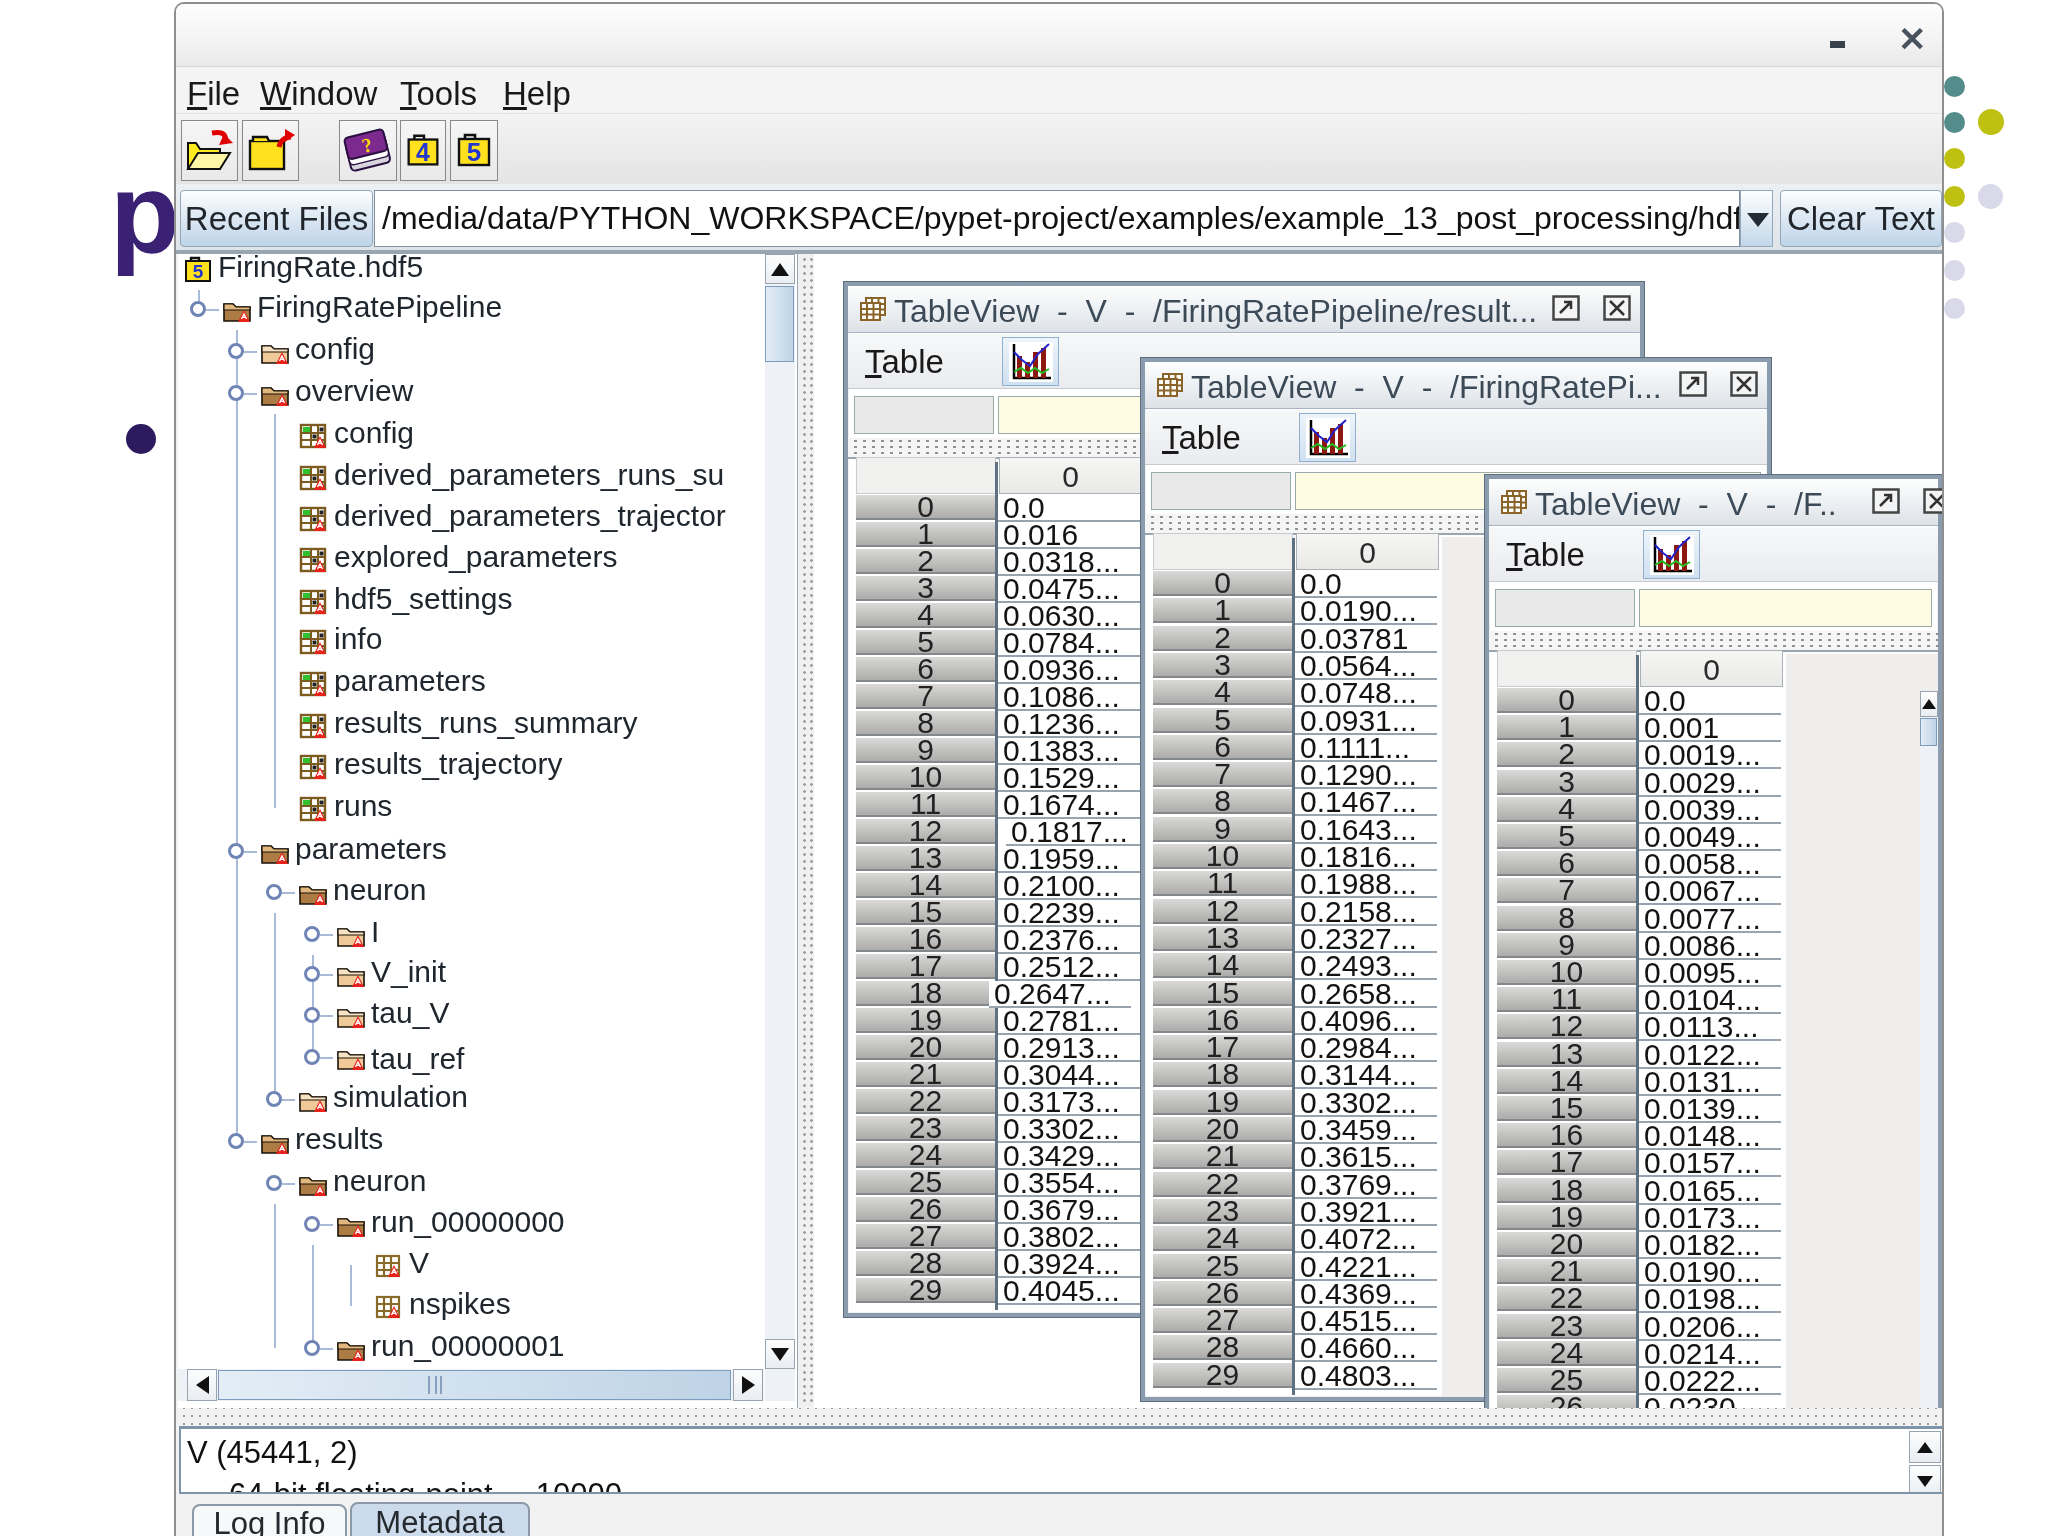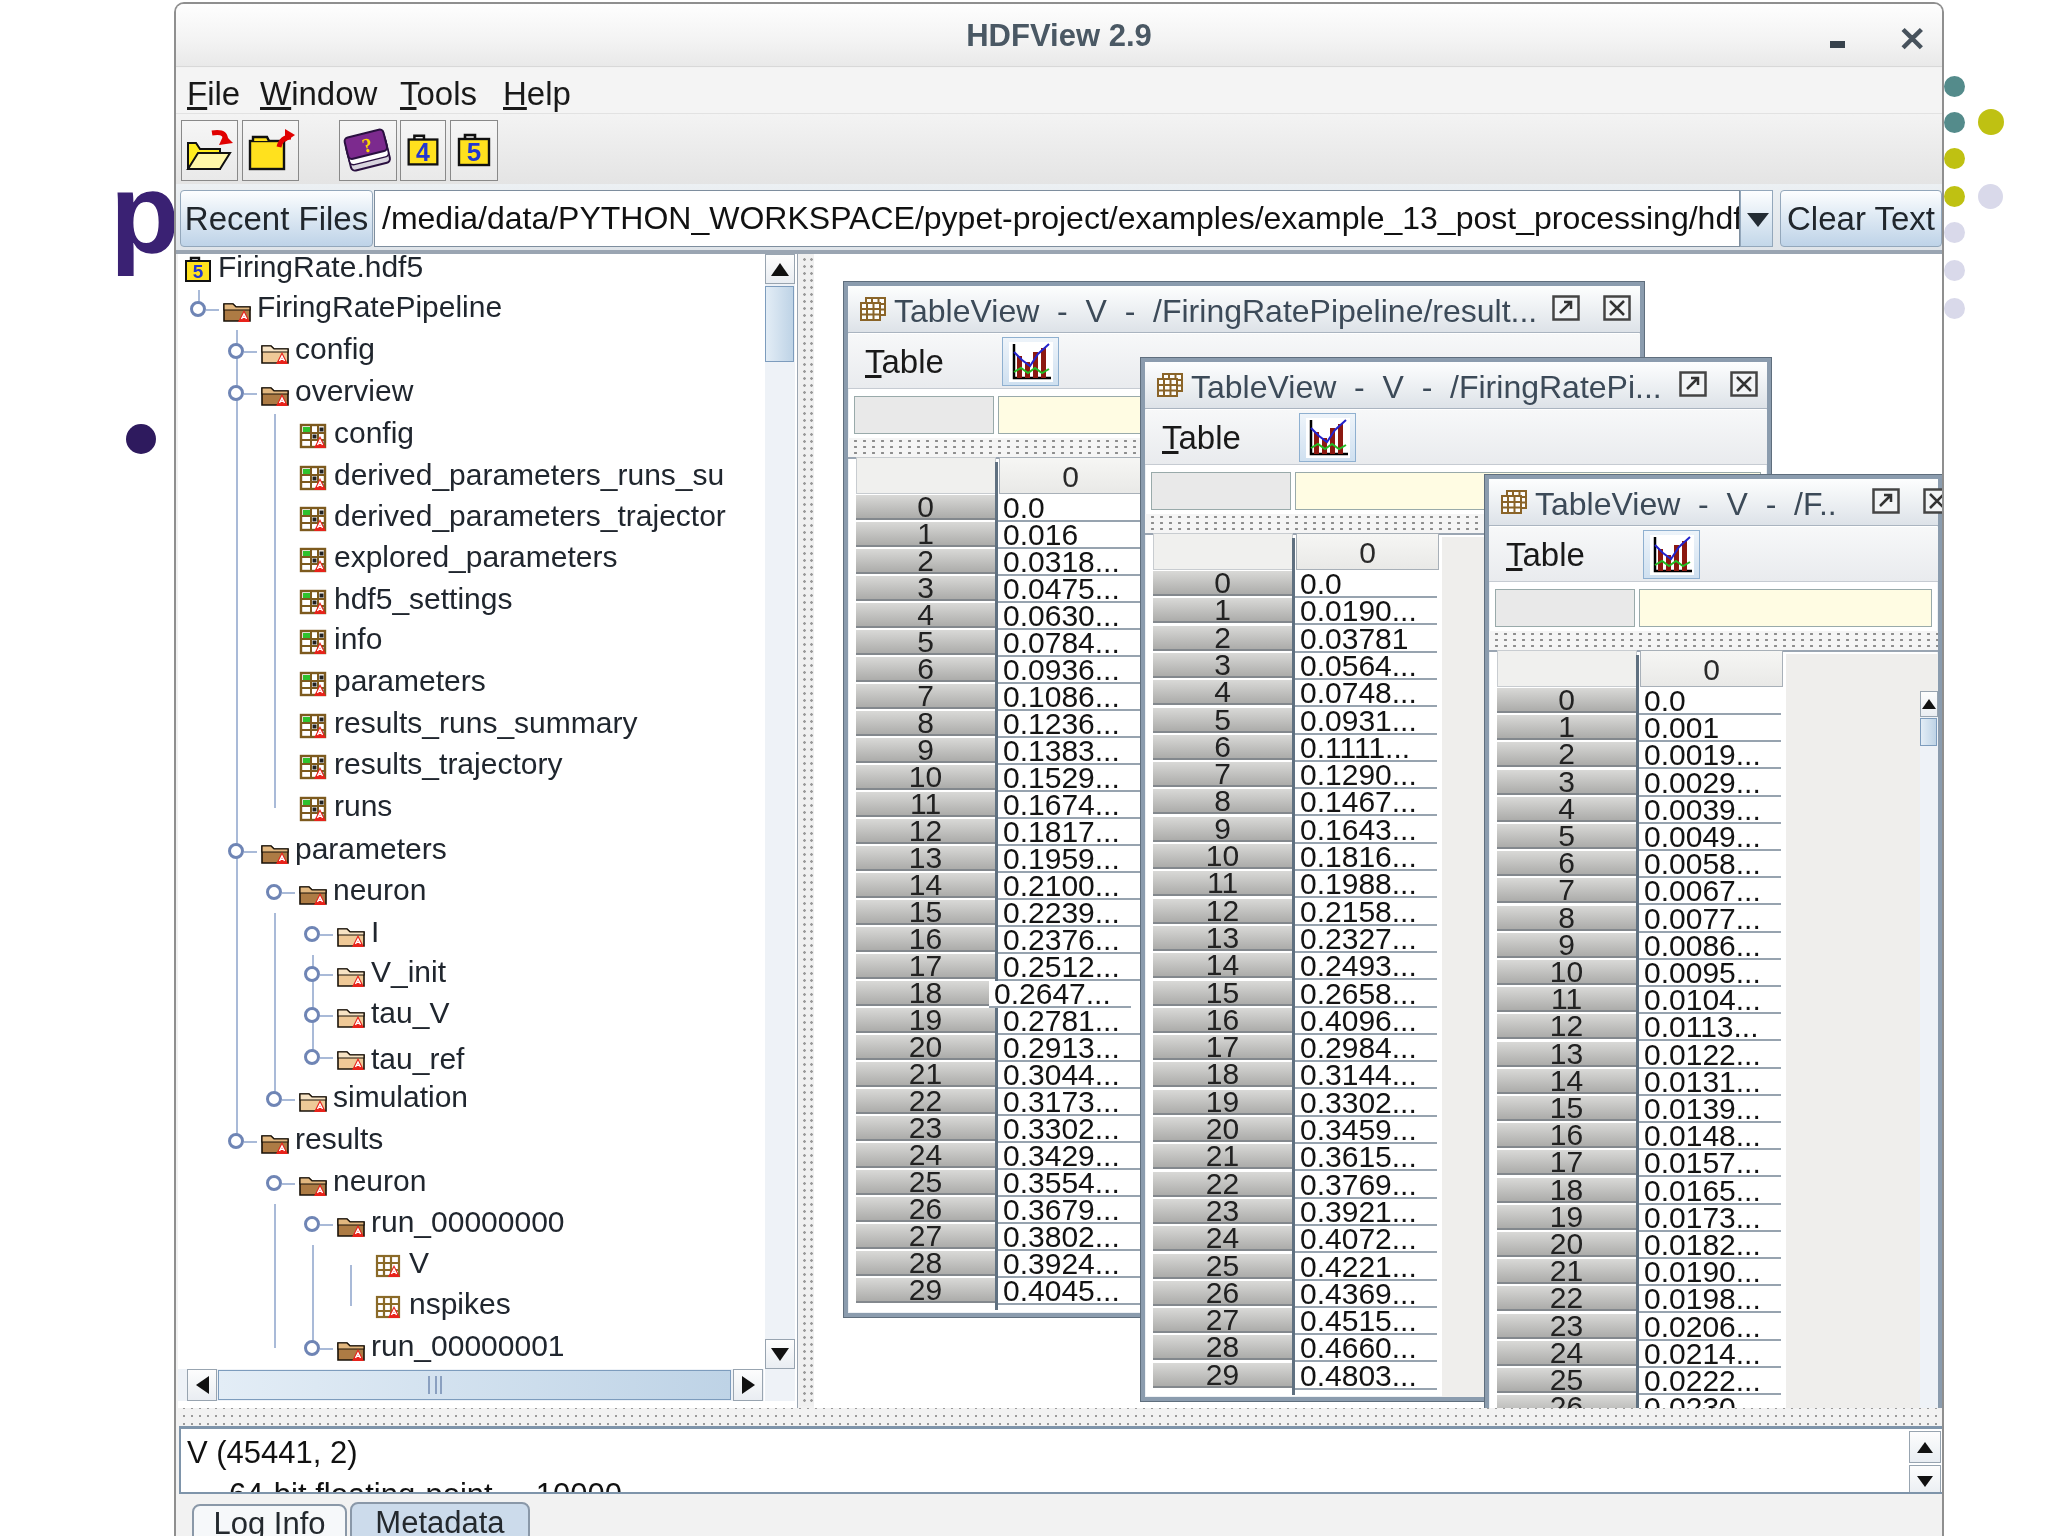--- a/index.html
+++ b/index.html
@@ -59,21 +59,20 @@
 <div class="dot" style="left:1944px;top:112px;width:21px;height:21px;background:#548b8b"></div>
 <div class="dot" style="left:1944px;top:148px;width:21px;height:21px;background:#bfc112"></div>
 <div class="dot" style="left:1944px;top:186px;width:21px;height:21px;background:#bfc112"></div>
 <div class="dot" style="left:1944px;top:222px;width:21px;height:21px;background:#d9d9ea"></div>
 <div class="dot" style="left:1944px;top:260px;width:21px;height:21px;background:#d9d9ea"></div>
 <div class="dot" style="left:1944px;top:298px;width:21px;height:21px;background:#d9d9ea"></div>
 <div class="dot" style="left:1978px;top:109px;width:26px;height:26px;background:#bfc112"></div>
 <div class="dot" style="left:1978px;top:184px;width:25px;height:25px;background:#d9d9ea"></div>
 <div id="app">
     <div id="titlebar">
-      <div id="title">HDFView 2.9</div>
       <div class="abs" style="left:1654px;top:37px;width:15px;height:7px;background:#37424c"></div>
       <div class="abs" style="left:1722px;top:15px;font-size:34px;font-weight:bold;color:#47525c">✕</div>
     </div>
     <div id="menubar">
       <div class="menu" style="left:11px"><u>F</u>ile</div>
       <div class="menu" style="left:84px"><u>W</u>indow</div>
       <div class="menu" style="left:224px"><u>T</u>ools</div>
       <div class="menu" style="left:327px"><u>H</u>elp</div>
     </div>
     <div id="toolbar">
@@ -530,21 +529,21 @@
         <div class="dc" style="left:150px;top:398.0px">0.1086...</div>
         <div class="rh" style="left:8px;top:425.0px">8</div>
         <div class="dc" style="left:150px;top:425.0px">0.1236...</div>
         <div class="rh" style="left:8px;top:452.0px">9</div>
         <div class="dc" style="left:150px;top:452.0px">0.1383...</div>
         <div class="rh" style="left:8px;top:479.0px">10</div>
         <div class="dc" style="left:150px;top:479.0px">0.1529...</div>
         <div class="rh" style="left:8px;top:506.0px">11</div>
         <div class="dc" style="left:150px;top:506.0px">0.1674...</div>
         <div class="rh" style="left:8px;top:533.0px">12</div>
-        <div class="dc" style="left:150px;top:533.0px">0.1817...</div>
+        <div class="dc" style="left:158px;top:533.0px">0.1817...</div>
         <div class="rh" style="left:8px;top:560.0px">13</div>
         <div class="dc" style="left:150px;top:560.0px">0.1959...</div>
         <div class="rh" style="left:8px;top:587.0px">14</div>
         <div class="dc" style="left:150px;top:587.0px">0.2100...</div>
         <div class="rh" style="left:8px;top:614.0px">15</div>
         <div class="dc" style="left:150px;top:614.0px">0.2239...</div>
         <div class="rh" style="left:8px;top:641.0px">16</div>
         <div class="dc" style="left:150px;top:641.0px">0.2376...</div>
         <div class="rh" style="left:8px;top:668.0px">17</div>
         <div class="dc" style="left:150px;top:668.0px">0.2512...</div>

